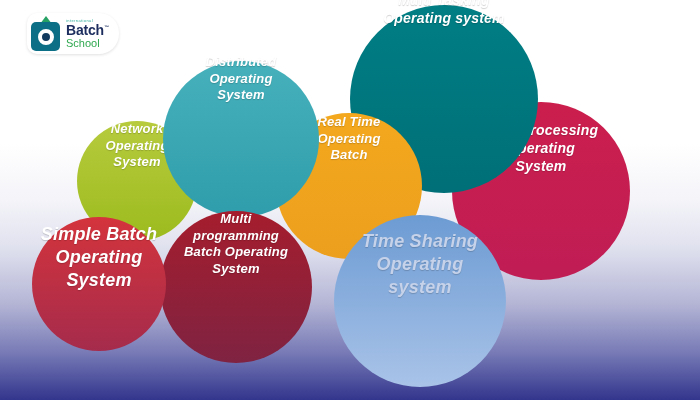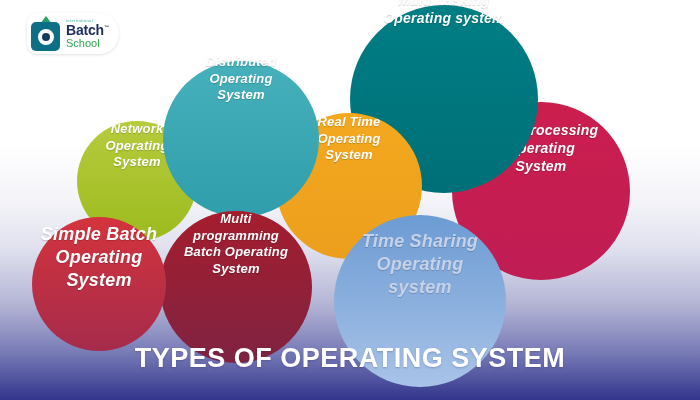--- a/index.html
+++ b/index.html
@@ -64,21 +64,21 @@
 Operating
 System</span>
       </div>
       <div class="bubble" style="left: 350px; top: 5px; width: 188px; height: 188px; background: linear-gradient(rgb(0, 126, 132), rgb(0, 111, 119));">
         <span class="bubble-label" style="color: rgb(255, 255, 255); font-size: 14px; transform: translateY(-13px);">Multi Tasking
 Operating system</span>
       </div>
       <div class="bubble" style="left: 276px; top: 113px; width: 146px; height: 146px; background: linear-gradient(rgb(243, 168, 30), rgb(236, 159, 29));">
         <span class="bubble-label" style="color: rgb(255, 255, 255); font-size: 13px; transform: translateY(1px);">Real Time
 Operating
-System</span>
+Batch</span>
       </div>
       <div class="bubble" style="left: 77px; top: 121px; width: 120px; height: 120px; background: linear-gradient(rgb(183, 203, 61), rgb(156, 187, 30));">
         <span class="bubble-label" style="color: rgb(255, 255, 255); font-size: 13px; transform: translateY(0px);">Network
 Operating
 System</span>
       </div>
       <div class="bubble" style="left: 163px; top: 61px; width: 156px; height: 156px; background: linear-gradient(rgb(70, 177, 187), rgb(47, 157, 171));">
         <span class="bubble-label" style="color: rgb(255, 255, 255); font-size: 13px; transform: translateY(-7px);">Distributed
 Operating
 System</span>
@@ -107,15 +107,14 @@
       <div class="logo-square"></div>
       <div class="logo-ring"></div>
     </div>
     <div class="logo-text">
       <span class="logo-small">international</span>
       <span class="logo-online"><span>Batch</span><sup>™</sup></span>
       <span class="logo-school">School</span>
     </div>
   </div>
 
-  <div class="title">TYPES OF OPERATING SYSTEM</div>
 
 </div>
 
 </body></html>

